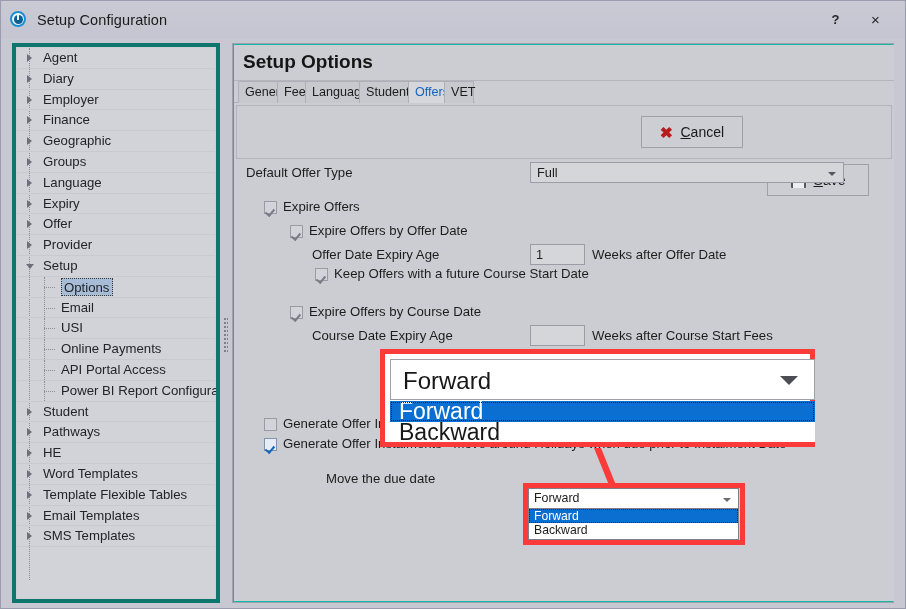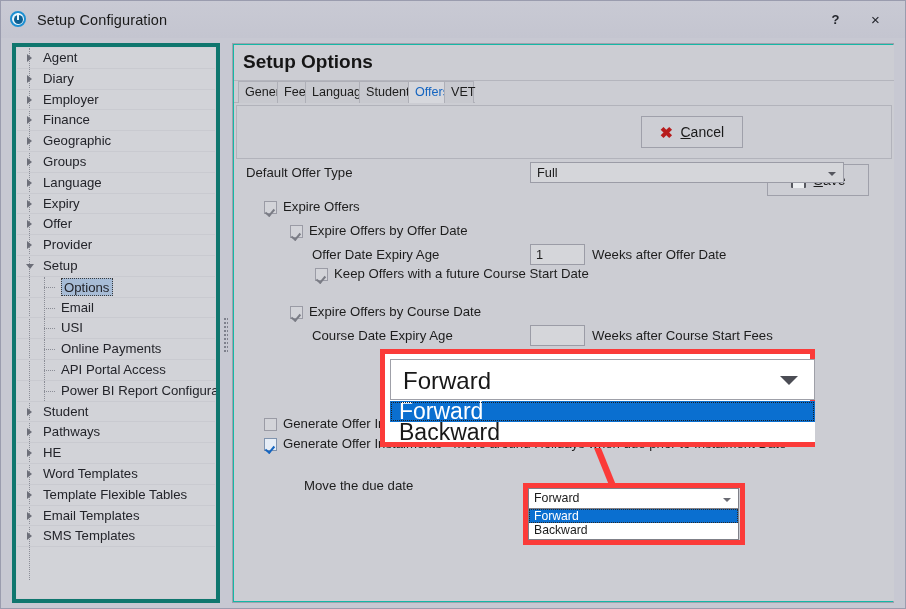--- a/index.html
+++ b/index.html
@@ -522,21 +522,21 @@
           <div class="cbrow" style="left:30px; top:258px;">
             <span class="cb"></span>
             <span class="txt">Generate Offer Insta</span>
           </div>
 
           <div class="cbrow" style="left:30px; top:278px;">
             <span class="cb checked blue"></span>
             <span class="txt">Generate Offer Instalments - move around Holidays when due prior to Instalment Date</span>
           </div>
 
-          <div class="f-label" style="left:70px; top:312px;margin-top:7px;">Move the due date</div>
+          <div class="f-label" style="left:92px; top:312px;">Move the due date</div>
 
         </div>
       </div>
     </div>
   </div>
 
   <div id="small-dd">
     <span class="val">Forward</span>
     <span class="caret"></span>
   </div>

